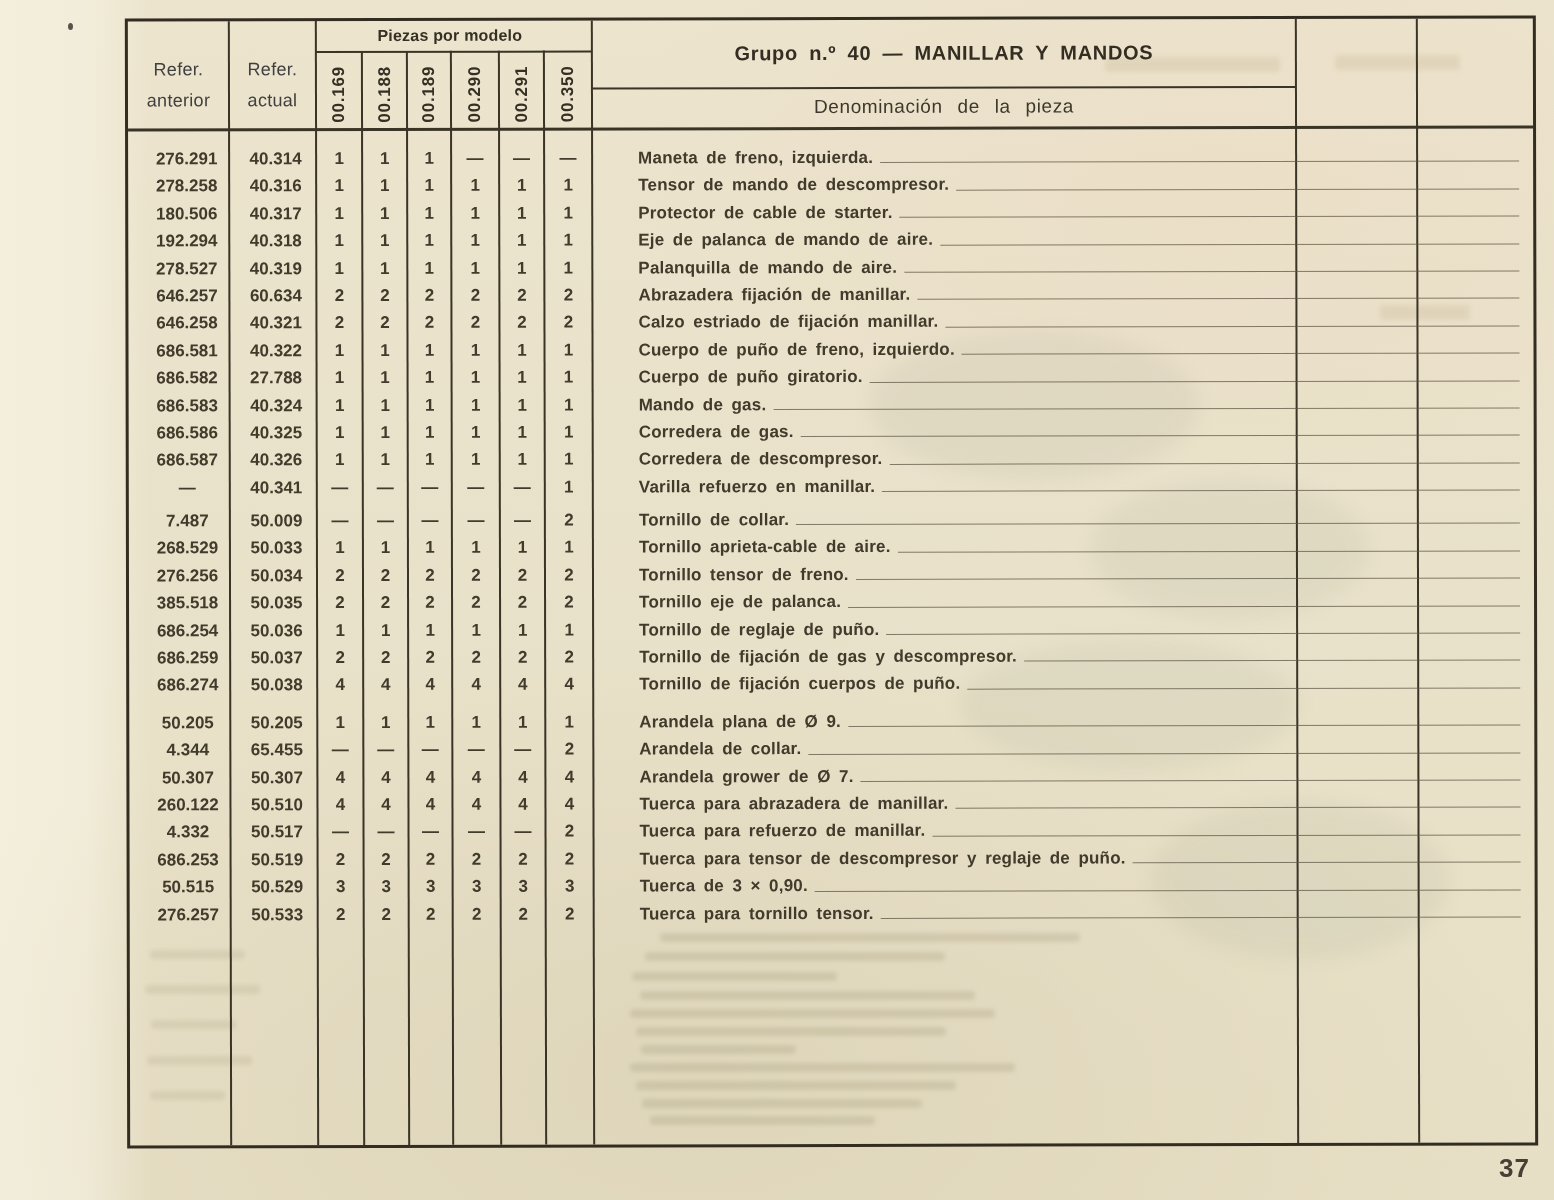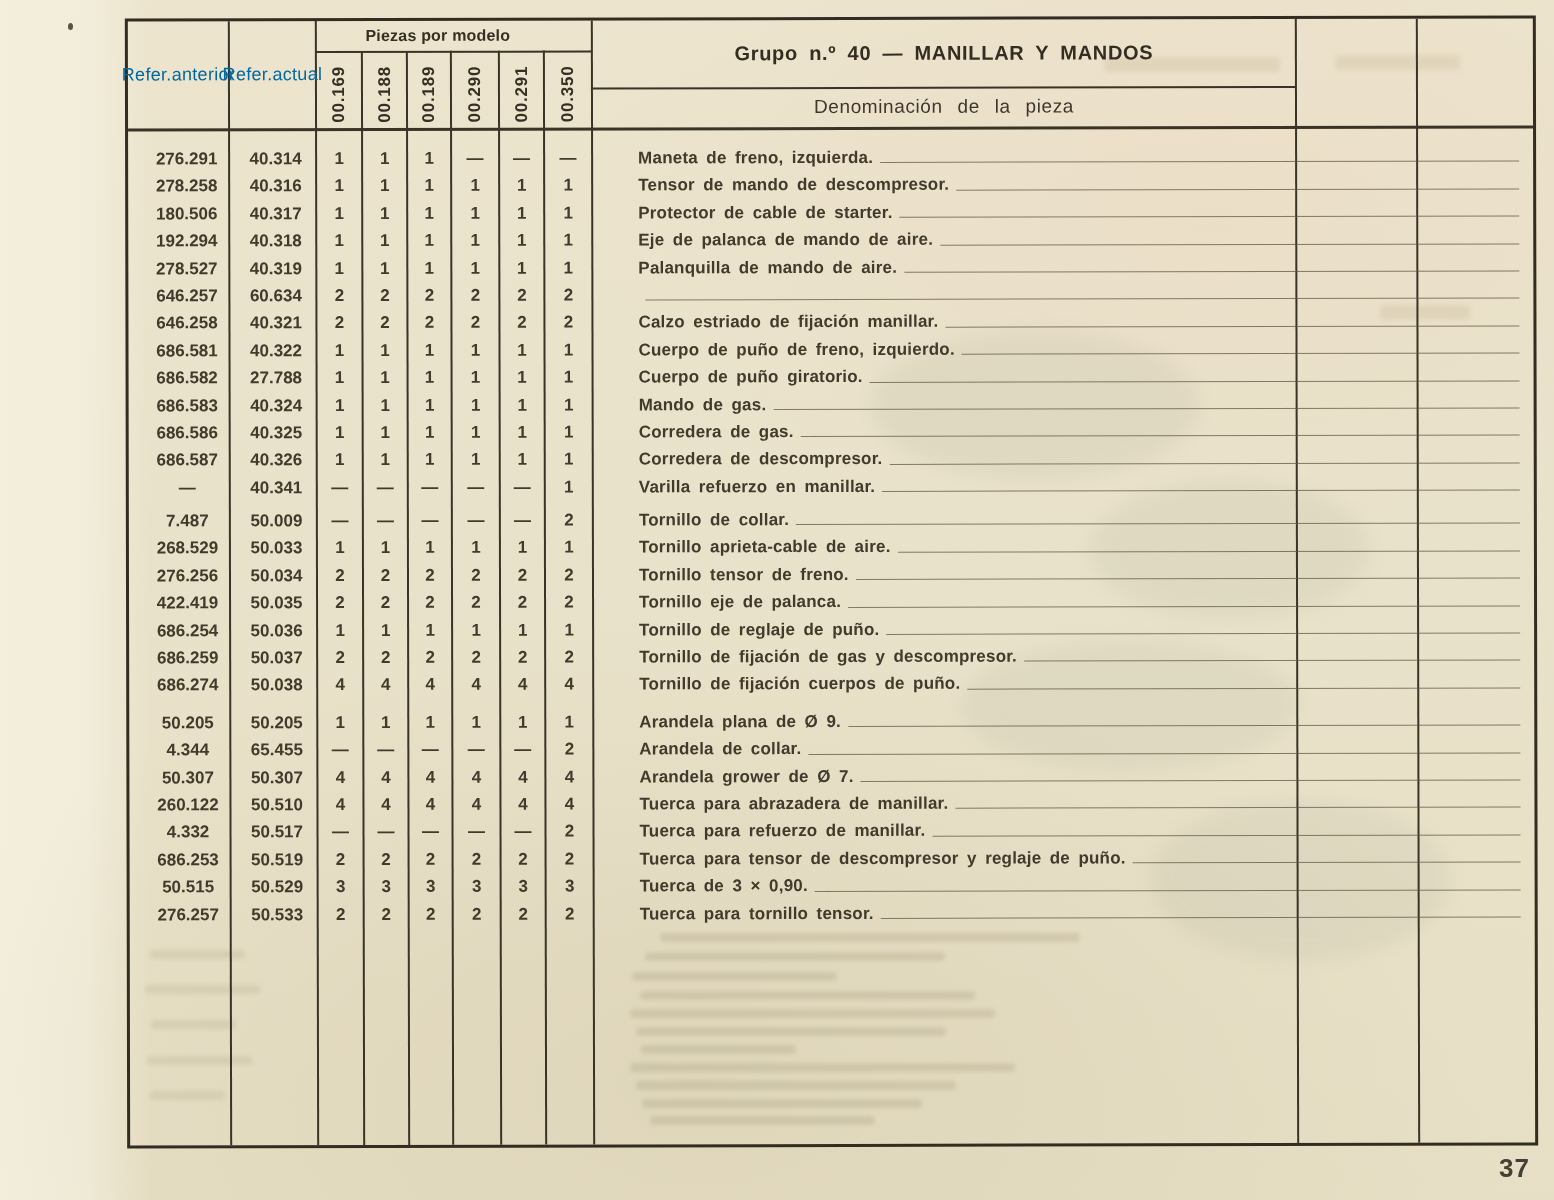--- a/index.html
+++ b/index.html
@@ -27,21 +27,21 @@
     position:absolute;left:126px;top:17px;width:1405px;height:1124px;
     border:3px solid #332d21;transform:rotate(-0.12deg);z-index:2;
   }
   .vline{position:absolute;width:2px;background:#3a3426;top:0;bottom:0;}
   .vline.sub{top:30px;}
   .hline{position:absolute;height:2px;background:#3a3426;}
   .hline.thick{height:3px;}
 
   
   .th{position:absolute;display:flex;align-items:center;justify-content:center;text-align:center;}
-  .th-ref{font-size:18px;color:#0369a1;line-height:31px;letter-spacing:.3px;}
+  .th-ref{flex-direction:column;font-size:18px;color:#404040;line-height:31px;letter-spacing:.3px;margin-top:10px;}
   .th-piezas{font-size:16px;font-weight:bold;color:#352f24;letter-spacing:.2px;}
   .model-cell{position:absolute;top:30px;height:77px;display:flex;align-items:flex-end;justify-content:center;padding-bottom:5px;box-sizing:border-box;}
   .model-label{writing-mode:vertical-rl;transform:rotate(180deg);font-size:17px;font-weight:bold;color:#352f24;letter-spacing:.8px;}
   .th-group-title{font-size:20px;font-weight:bold;color:#332d22;letter-spacing:.7px;word-spacing:5px;}
   .th-denom{font-size:19px;color:#3e382c;letter-spacing:.6px;word-spacing:9px;}
 
   
   .tbody{position:absolute;left:0;right:0;top:110px;padding-top:14px;}
   .row-group{display:block;}
   .rg2{margin-top:6px;}
@@ -106,21 +106,21 @@
   <div class="hline thick" style="left:0;right:0;top:107px;"></div>
 
   <div class="th th-ref" style="left:0;top:0;width:101px;height:107px;">
     <span>Refer.</span>
     <span>anterior</span>
   </div>
   <div class="th th-ref" style="left:101px;top:0;width:87px;height:107px;">
     <span>Refer.</span>
     <span>actual</span>
   </div>
-  <div class="th th-piezas" style="left:172px;top:0;width:276px;height:30px;">Piezas por modelo</div>
+  <div class="th th-piezas" style="left:184px;top:0;width:276px;height:30px;">Piezas por modelo</div>
 
   <div class="model-cell" style="left:188px;width:46px;">
       <span class="model-label">00.169</span>
     </div>
   <div class="model-cell" style="left:234px;width:45px;">
       <span class="model-label">00.188</span>
     </div>
   <div class="model-cell" style="left:279px;width:44px;">
       <span class="model-label">00.189</span>
     </div>
@@ -218,20 +218,21 @@
         <div class="row">
           <div class="cell ref-prev">646.257</div>
           <div class="cell ref-curr">60.634</div>
           <div class="cell qty">2</div>
           <div class="cell qty">2</div>
           <div class="cell qty">2</div>
           <div class="cell qty">2</div>
           <div class="cell qty">2</div>
           <div class="cell qty">2</div>
           <div class="cell name-cell">
+            <span class="pname">Abrazadera fijación de manillar.</span>
             <span class="leader"></span>
           </div>
         </div>
 
         <div class="row">
           <div class="cell ref-prev">646.258</div>
           <div class="cell ref-curr">40.321</div>
           <div class="cell qty">2</div>
           <div class="cell qty">2</div>
           <div class="cell qty">2</div>
@@ -375,21 +376,21 @@
           <div class="cell qty">2</div>
           <div class="cell qty">2</div>
           <div class="cell qty">2</div>
           <div class="cell name-cell">
             <span class="pname">Tornillo tensor de freno.</span>
             <span class="leader"></span>
           </div>
         </div>
 
         <div class="row">
-          <div class="cell ref-prev">422.419</div>
+          <div class="cell ref-prev">385.518</div>
           <div class="cell ref-curr">50.035</div>
           <div class="cell qty">2</div>
           <div class="cell qty">2</div>
           <div class="cell qty">2</div>
           <div class="cell qty">2</div>
           <div class="cell qty">2</div>
           <div class="cell qty">2</div>
           <div class="cell name-cell">
             <span class="pname">Tornillo eje de palanca.</span>
             <span class="leader"></span>

